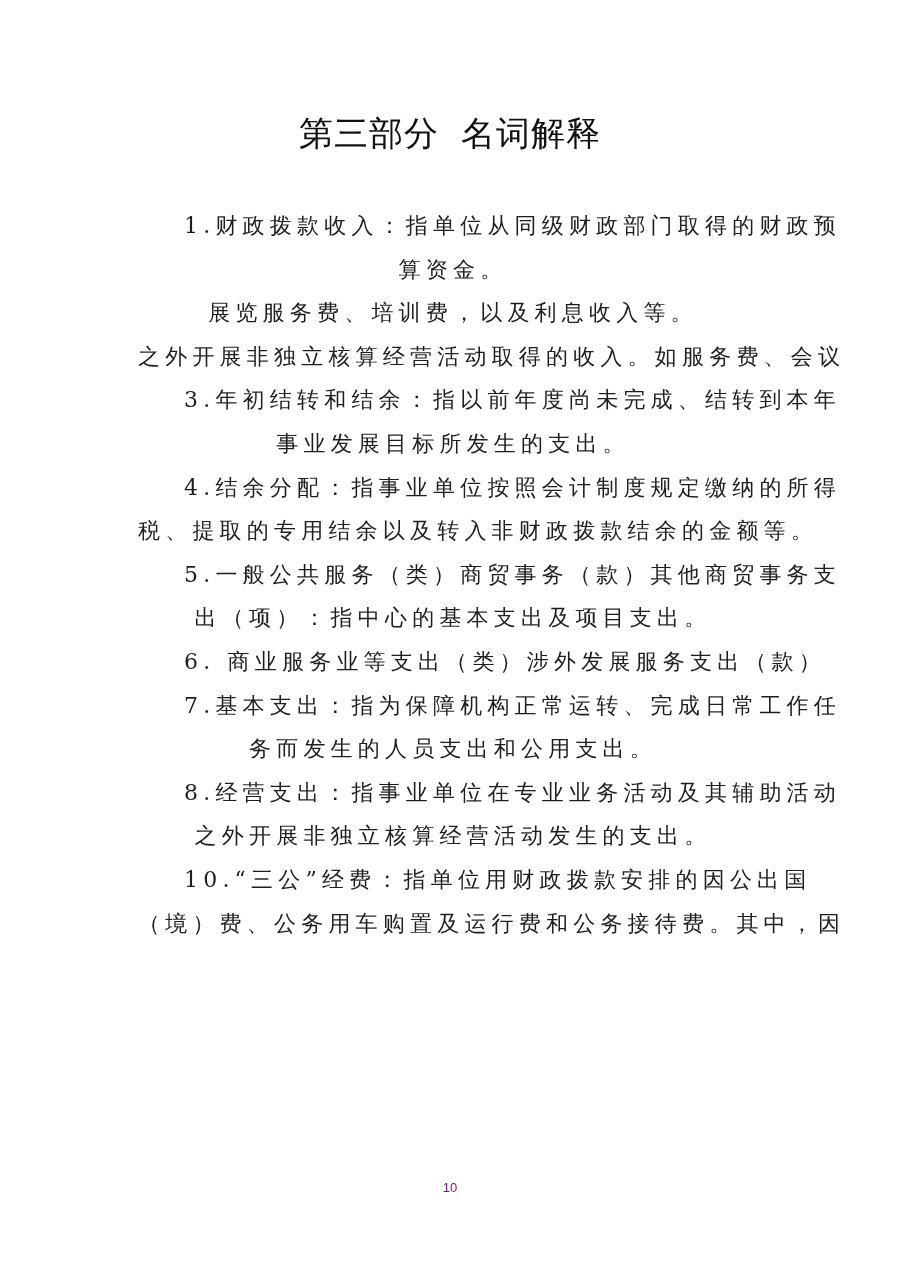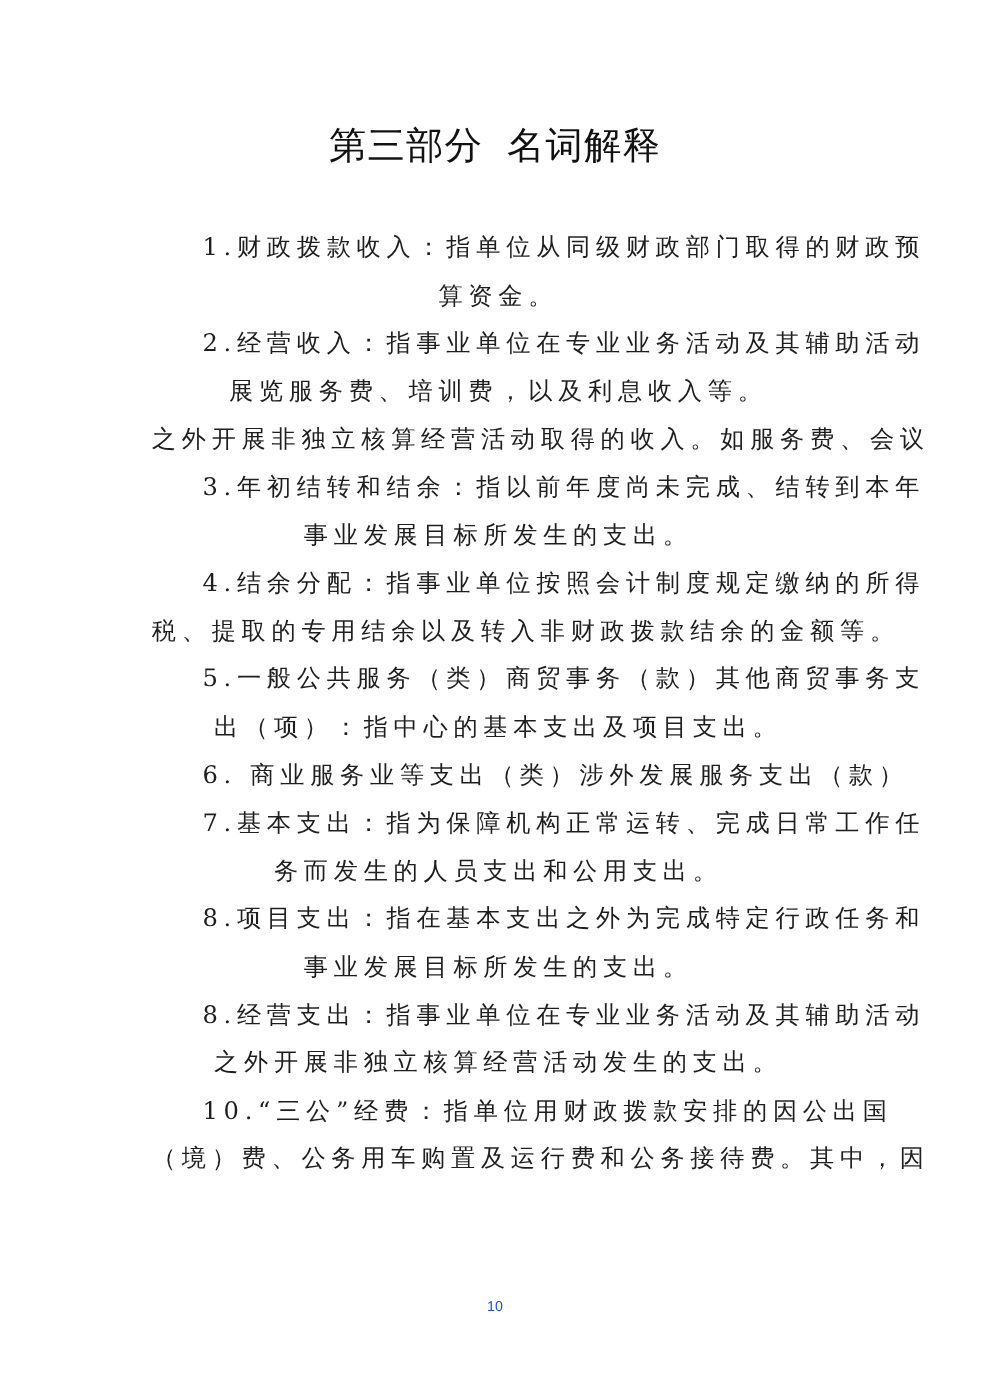--- a/index.html
+++ b/index.html
@@ -55,41 +55,40 @@
     .line.first { padding-left: 46px; }
     .para { display: block; }
     .page-number {
       position: absolute;
       left: 0;
       width: 900px;
       top: 1180px;
       text-align: center;
       font-family: "Liberation Sans", "DejaVu Sans", sans-serif;
       font-size: 13px;
-      color: #1d4ed8;
+      color: #701a75;
     }
   </style>
 </head>
 <body>
 
 <div class="page">
 
   <div class="title">
     <span>第三部分</span><span class="gap"></span><span>名词解释</span>
   </div>
 
   <div class="body">
 
     <div class="para">
       <span class="line first">1.财政拨款收入：指单位从同级财政部门取得的财政预</span>
       <span class="line">算资金。</span>
     </div>
 
     <div class="para">
-      <span class="line first">2.经营收入：指事业单位在专业业务活动及其辅助活动</span>
       <span class="line">展览服务费、培训费，以及利息收入等。</span>
       <span class="line">之外开展非独立核算经营活动取得的收入。如服务费、会议</span>
     </div>
 
     <div class="para">
       <span class="line first">3.年初结转和结余：指以前年度尚未完成、结转到本年</span>
       <span class="line">事业发展目标所发生的支出。</span>
     </div>
 
     <div class="para">
@@ -104,24 +103,20 @@
 
     <div class="para">
       <span class="line first">6. 商业服务业等支出（类）涉外发展服务支出（款）</span>
     </div>
 
     <div class="para">
       <span class="line first">7.基本支出：指为保障机构正常运转、完成日常工作任</span>
       <span class="line">务而发生的人员支出和公用支出。</span>
     </div>
 
-    <div class="para">
-      <span class="line first">8.项目支出：指在基本支出之外为完成特定行政任务和</span>
-      <span class="line">事业发展目标所发生的支出。</span>
-    </div>
 
     <div class="para">
       <span class="line first">8.经营支出：指事业单位在专业业务活动及其辅助活动</span>
       <span class="line">之外开展非独立核算经营活动发生的支出。</span>
     </div>
 
     <div class="para">
       <span class="line first">10.“三公”经费：指单位用财政拨款安排的因公出国</span>
       <span class="line">（境）费、公务用车购置及运行费和公务接待费。其中，因</span>
     </div>

